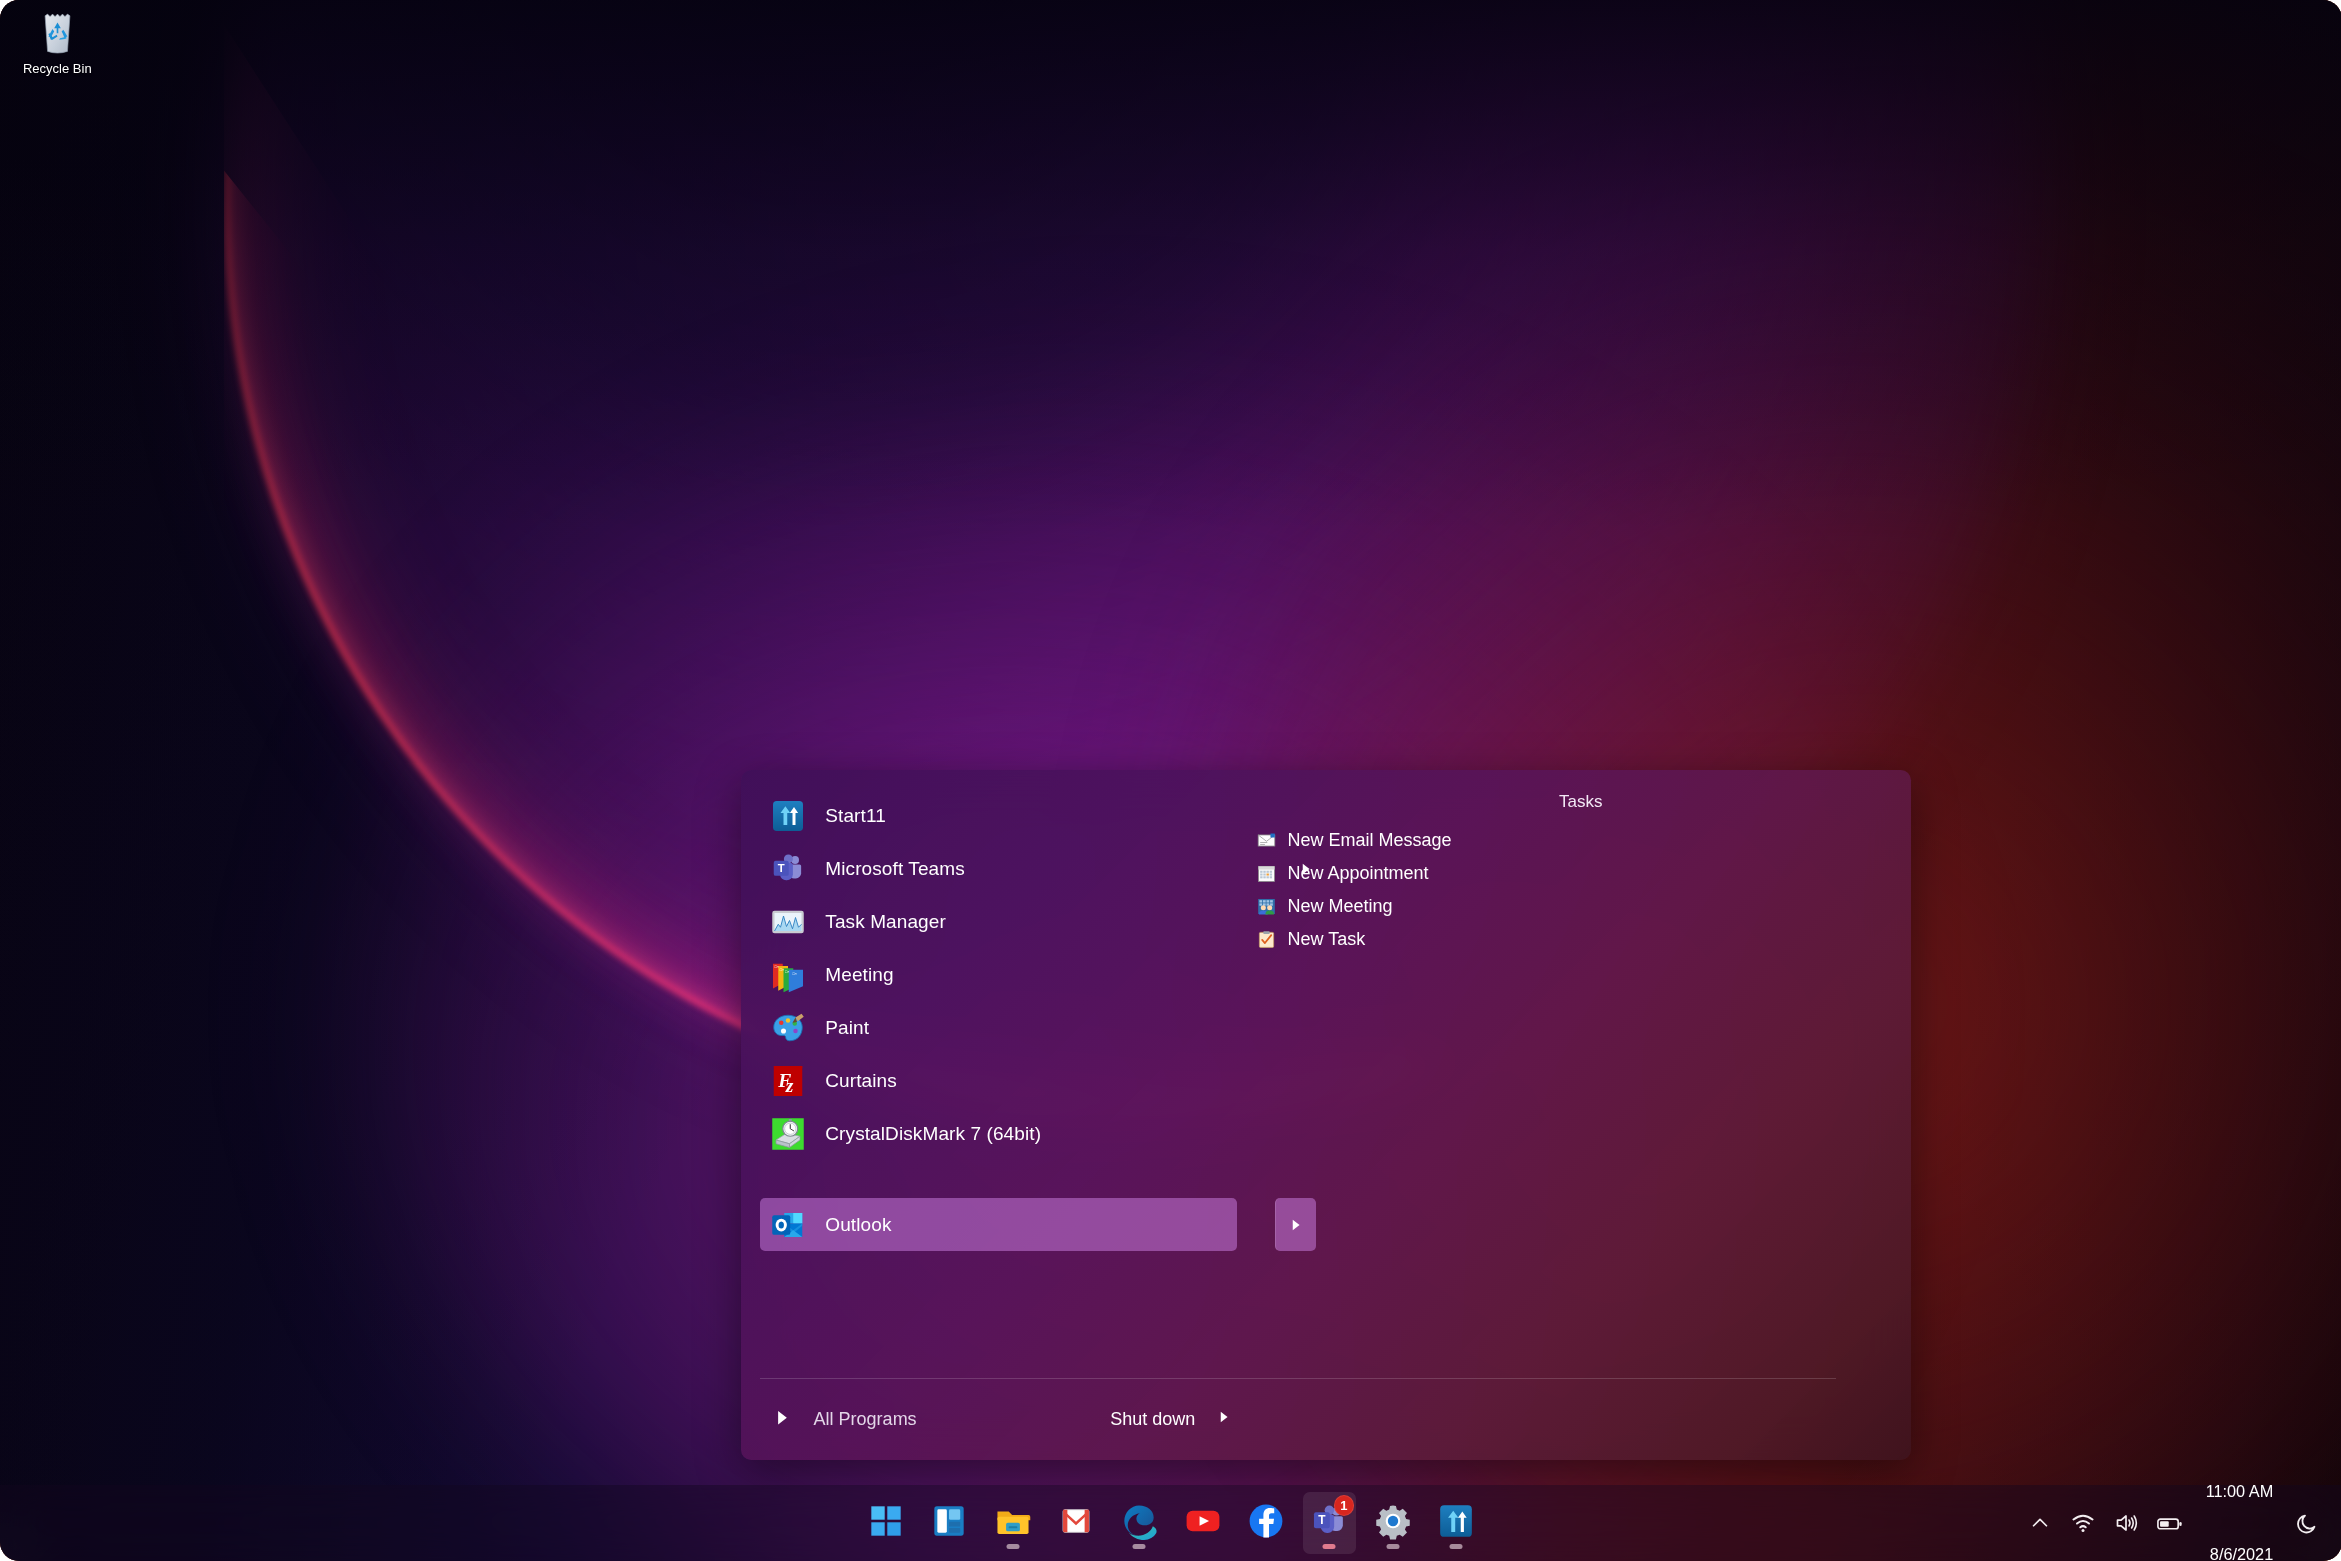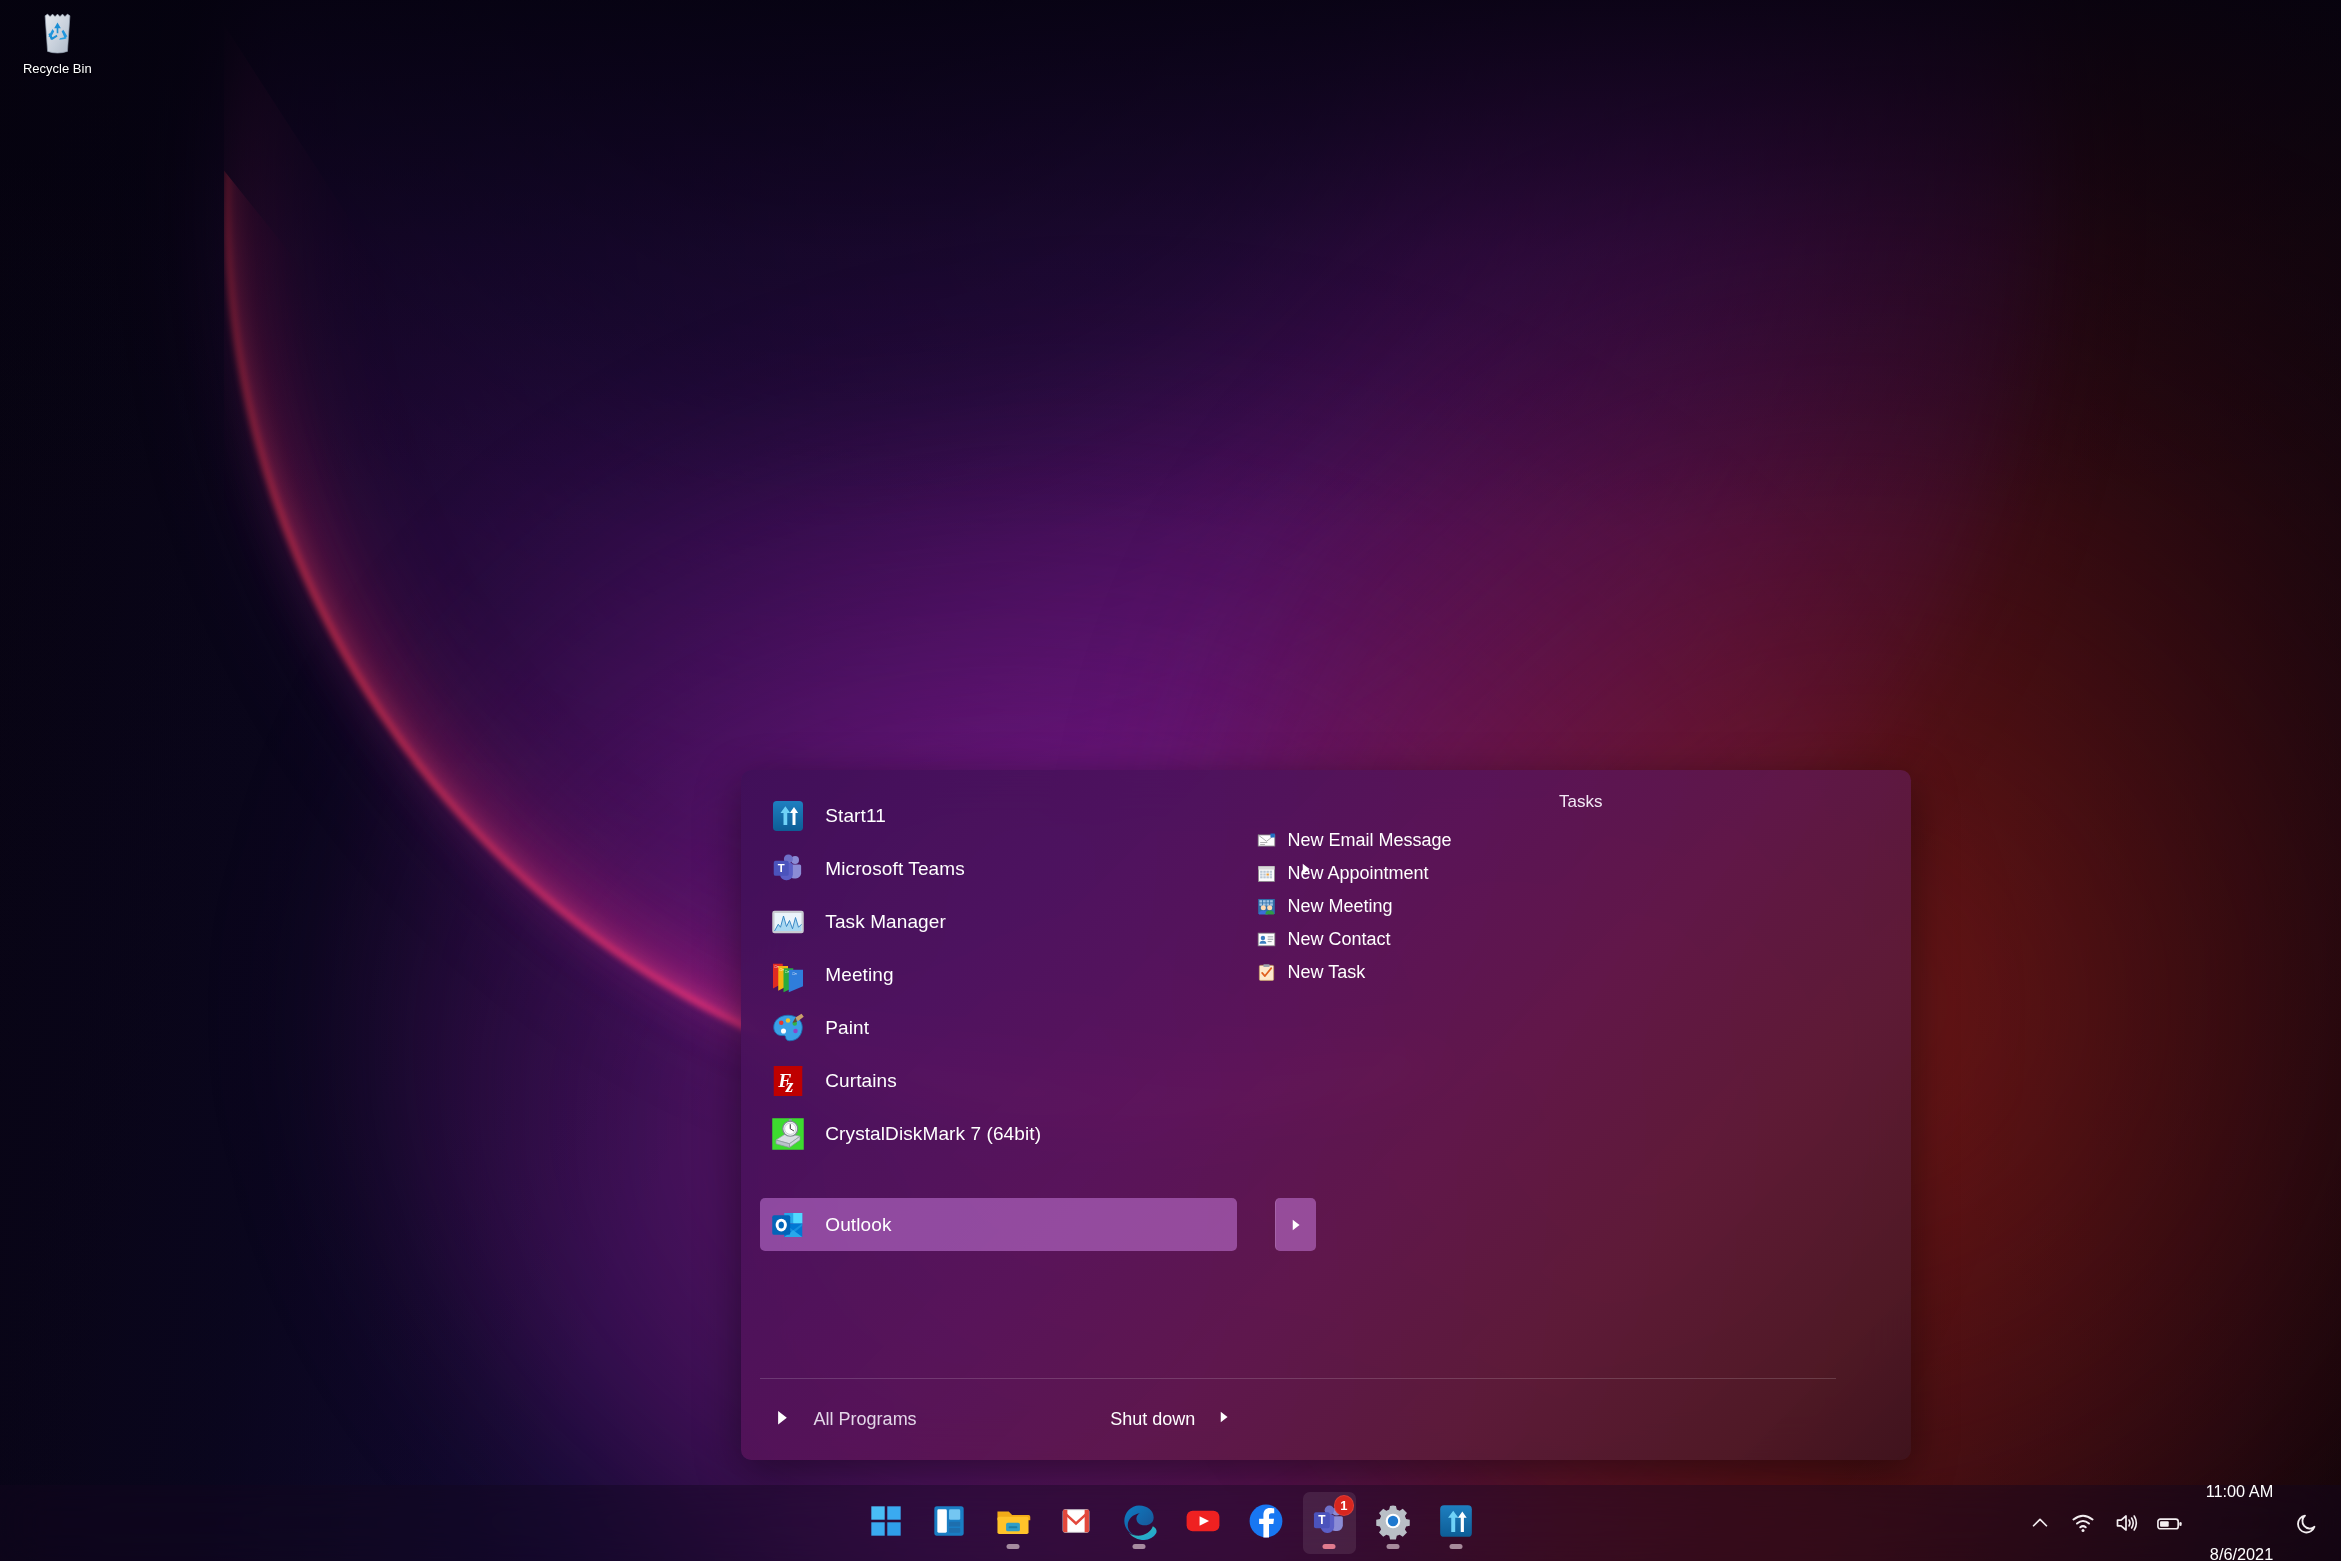--- a/index.html
+++ b/index.html
@@ -8,20 +8,21 @@
     overflow: hidden;
     font-family: "Liberation Sans", sans-serif;
   }
 
   
   #desktop {
     position: relative;
     width: 2342px; height: 1561px;
     background: #c2410c;
     overflow: hidden;
+    border-radius: 19px;
   }
   
   .wp-base {
     position: absolute; inset: 0;
     background:
       linear-gradient(100deg,
         #090518 0%,
         #0b0722 18%,
         #140a33 32%,
         #2a0d3c 46%,
@@ -573,33 +574,20 @@
                 <rect x="16.5" y="8" width="3.5" height="3"></rect>
             </g>
             <circle cx="8" cy="13.5" r="3.2" fill="#ffd9b0"></circle>
             <path d="M2.5 22 q0-5 5.5-5 t5.5 5z" fill="#3a6fd8"></path>
             <circle cx="16" cy="13.5" r="3.2" fill="#ffd9b0"></circle>
             <path d="M10.5 22 q0-5 5.5-5 t5.5 5z" fill="#2f9b46"></path>
           </svg>
           <span class="sm-task-label">New Meeting</span>
         </div>
 
-        <div class="sm-task">
-          <svg class="sm-task-icon" viewBox="0 0 24 24">
-            <rect x="1.5" y="4" width="21" height="16" fill="#fdfdfd" stroke="#8a8a8a" stroke-width="1"></rect>
-            <circle cx="7.5" cy="10" r="2.8" fill="#3d7fc0"></circle>
-            <path d="M3.2 17.5 q0-4 4.3-4 t4.3 4z" fill="#3d7fc0"></path>
-            <g fill="#9aa3ab">
-              <rect x="13.5" y="8" width="7" height="1.3"></rect>
-              <rect x="13.5" y="11" width="7" height="1.3"></rect>
-              <rect x="13.5" y="14" width="5" height="1.3"></rect>
-            </g>
-          </svg>
-          <span class="sm-task-label">New Contact</span>
-        </div>
 
         <div class="sm-task">
           <svg class="sm-task-icon" viewBox="0 0 24 24">
             <rect x="3" y="3" width="18" height="19" rx="1.5" fill="#fde9cc" stroke="#c9a16a" stroke-width="1"></rect>
             <rect x="8" y="1.5" width="8" height="3.6" rx="1" fill="#9aa3ab"></rect>
             <path d="M6.5 12.5 L10 16.5 L18 6.5" fill="none" stroke="#e0601f" stroke-width="2.2" stroke-linecap="round" stroke-linejoin="round"></path>
           </svg>
           <span class="sm-task-label">New Task</span>
         </div>
       </div>

